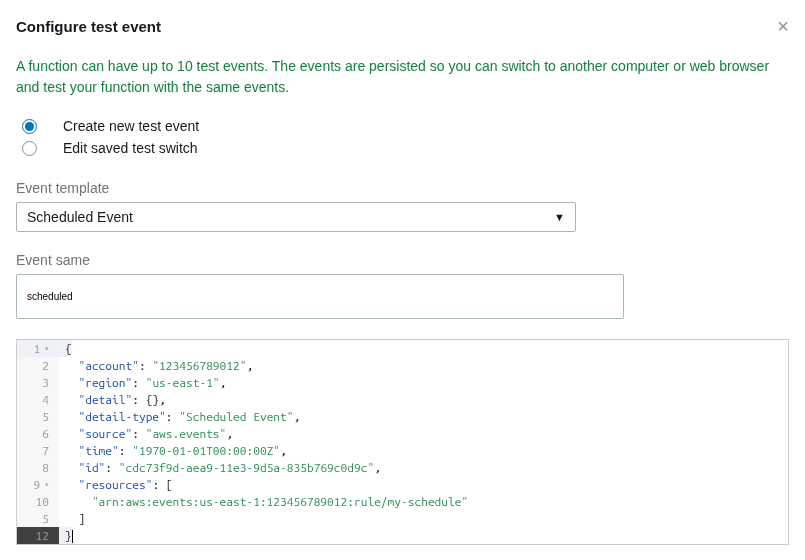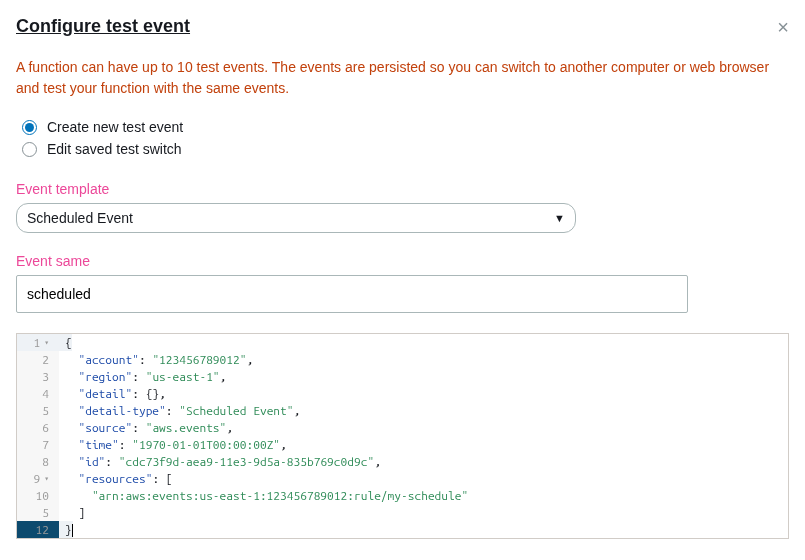--- a/index.html
+++ b/index.html
@@ -11,66 +11,66 @@
     width: 805px;
     padding: 0;
   }
   .dialog { padding: 0 16px 16px 16px; }
   .header {
     display: flex;
     justify-content: space-between;
     align-items: center;
     padding: 16px 0 8px 0;
   }
-  .title { font-size: 18px; font-weight: 700; text-decoration: underline; }
+  .title { font-size: 15px; font-weight: 700; }
   .close { color: #879196; font-size: 20px; cursor: pointer; line-height: 1; }
   .desc {
     font-size: 14px;
-    color: #c2410c;
+    color: #15803d;
     line-height: 1.5;
     margin: 12px 0 20px 0;
   }
   .radio-group { margin: 0 0 24px 6px; }
   .radio-row {
     display: flex;
     align-items: center;
-    gap: 10px;
+    gap: 26px;
     margin-bottom: 6px;
     font-size: 14px;
     cursor: pointer;
   }
   .radio {
     width: 15px; height: 15px; border-radius: 50%;
     border: 1px solid #879196;
     display: inline-flex; align-items: center; justify-content: center;
   }
   .radio.checked { border-color: #0073bb; }
   .radio.checked::after {
     content: ""; width: 9px; height: 9px; border-radius: 50%;
     background: #0073bb;
   }
-  .field-label { font-size: 14px; margin-bottom: 6px; color:#ec4899; }
+  .field-label { font-size: 14px; margin-bottom: 6px; color:#737373; }
   .select-wrap, .input-wrap { margin-bottom: 20px; }
   .select {
     width: 560px; max-width: 100%;
     border: 1px solid #aab7b8;
-    border-radius: 12px;
+    border-radius: 2px;
     padding: 6px 10px;
     display: flex; justify-content: space-between; align-items: center;
     background: #fff;
     cursor: pointer;
     font-size: 14px;
   }
   .caret { font-size: 11px; color: #16191f; }
   .text-input {
-    width: 672px; max-width: 100%;
+    width: 608px; max-width: 100%;
     border: 1px solid #aab7b8;
     border-radius: 2px;
-    padding: 10px 10px;
-    font-size: 14px;
+    padding: 16px 10px;
+    font-size: 10px;
     font-family: inherit;
   }
   .editor {
     border: 1px solid #d1ccc7;
     border-radius: 0;
     font-family: "Monaco","Menlo","Ubuntu Mono","Consolas",monospace;
     font-size: 12px;
     line-height: 17px;
     background: #fff;
     width: 100%;
@@ -83,21 +83,21 @@
     color: #9a9a9a;
     background: #f7f7f7;
     user-select: none;
     display:flex; justify-content:flex-end; align-items:center;
     gap:4px;
     height:17px;
   }
   .fold { font-size:8px; color:#9a9a9a; }
   .code { padding-left: 6px; white-space: pre; }
   .line.hl .code, .line.hl .gutter { background: #eef2f6; }
-  .line.hl .gutter { background:#0c4a6e; }
+  .line.hl .gutter { background:#404040; }
   .line:first-child .gutter, .line:first-child .code { background:#eef2f6; }
   .str { color: #2e8b57; }
   .key { color: #1c4aa8; }
   .pun { color: #16191f; }
   .cursor {
     display:inline-block; width:1px; height:13px; background:#000;
     vertical-align:middle; margin-left:0;
   }
 </style>
 </head>

